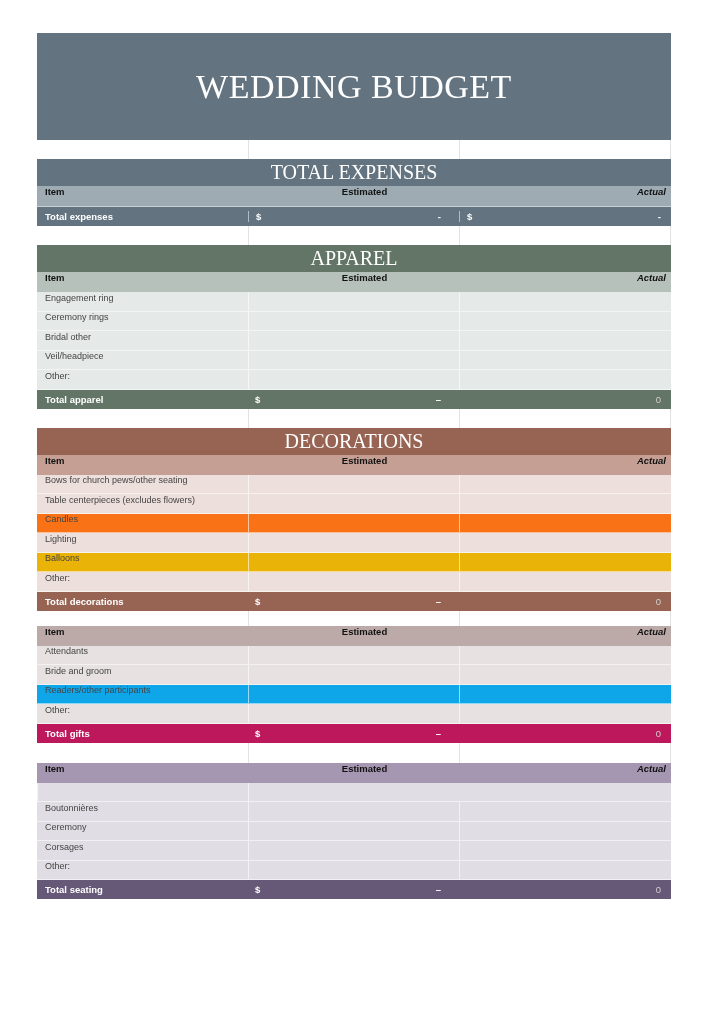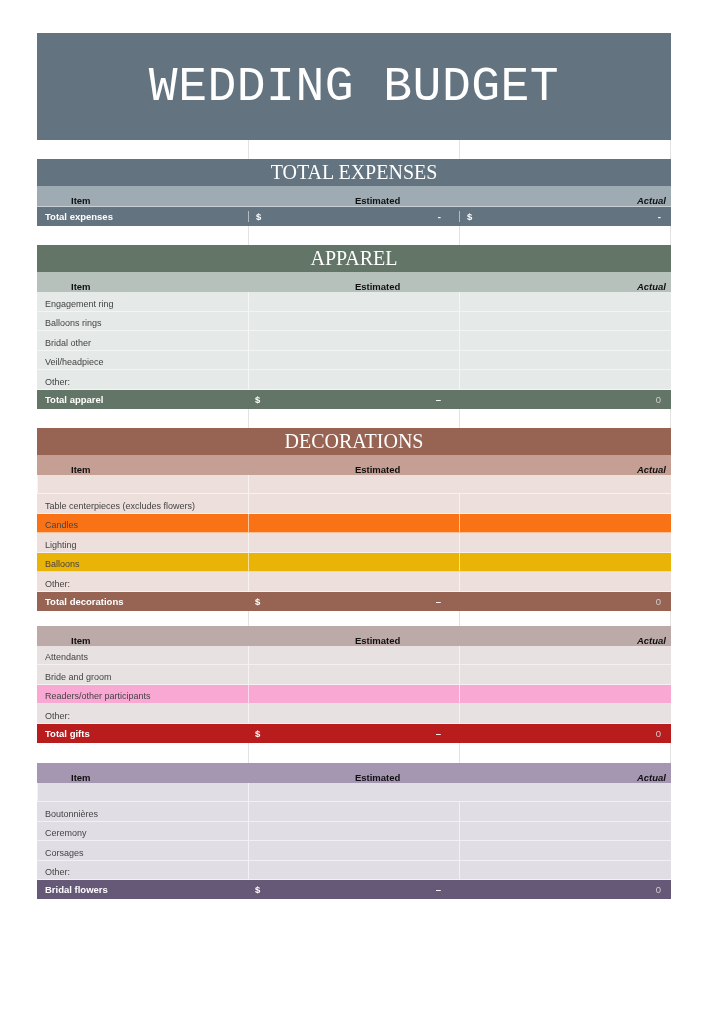--- a/index.html
+++ b/index.html
@@ -1,34 +1,34 @@
 <!DOCTYPE html>
 <html><head>
 <meta charset="utf-8">
 <style>
   html, body { margin: 0; padding: 0; background: #ffffff; }
   body { width: 716px; height: 1024px; position: relative; overflow: hidden;
          font-family: "Liberation Sans", sans-serif; }
   .sheet { position: absolute; left: 37px; top: 33px; width: 634px; }
   .banner { height: 107px; background: #637480; color: #fff;
             display: flex; align-items: center; justify-content: center;
-            font-family: Liberation Mono, monospace; font-size: 48px; letter-spacing: 0.5px; }
+            font-family: Liberation Serif, serif; font-size: 34px; letter-spacing: 0.5px; }
   .gap { height: 19px; position: relative; background: #fff; }
   .gap::before, .gap::after { content: ""; position: absolute; top: 0; bottom: 0; width: 1px; background: #e2e2e2; }
   .gap::before { left: 211px; }
   .gap::after { left: 422px; }
   .gap .redge { position: absolute; right: 0; top: 0; bottom: 0; width: 1px; background: #e2e2e2; }
   .sec-title { height: 27px; color: #fff; display: flex; align-items: center; justify-content: center;
                font-family: "Liberation Serif", serif; font-size: 20px; }
-  .colhead { height: 20px; display: flex; align-items: flex-end; font-size: 9.5px; font-weight: bold; color: #111; padding-left: 26px; }
+  .colhead { height: 20px; display: flex; align-items: flex-start; font-size: 9.5px; font-weight: bold; color: #111; }
   .colhead .c1 { width: 211px; padding-left: 8px; box-sizing: border-box; }
   .colhead .c2 { width: 211px; text-align: center; padding-left: 22px; box-sizing: border-box; }
   .colhead .c3 { width: 212px; text-align: right; padding-right: 5px; box-sizing: border-box; font-style: italic; }
   .row { height: 19.5px; display: flex; font-size: 9px; color: #444; box-sizing: border-box; border-bottom: 1px solid rgba(255,255,255,0.55); }
-  .row .c1 { width: 211px; padding-left: 8px; box-sizing: border-box; display: flex; align-items: flex-end; padding-bottom: 2px; }
+  .row .c1 { width: 211px; padding-left: 8px; box-sizing: border-box; display: flex; align-items: flex-end; padding-bottom: 8px; }
   .row .c2 { width: 211px; box-sizing: border-box; border-left: 1px solid rgba(255,255,255,0.6); }
   .row .c3 { width: 212px; box-sizing: border-box; border-left: 1px solid rgba(255,255,255,0.6); }
   .total { height: 19px; display: flex; align-items: center; color: #fff; font-size: 9.5px; font-weight: bold; }
   .total .c1 { width: 211px; padding-left: 8px; box-sizing: border-box; }
   .total .c2 { width: 211px; box-sizing: border-box; display: flex; justify-content: space-between; padding: 0 18px 0 7px; }
   .total .c3 { width: 212px; box-sizing: border-box; display: flex; justify-content: space-between; padding: 0 10px 0 7px; }
   .total .zero { color: #d0d0d0; font-weight: normal; }
   .divl { border-left: 1px solid rgba(255,255,255,0.5); }
 </style>
 </head>
@@ -70,21 +70,21 @@
       <div class="c1">Item</div>
       <div class="c2">Estimated</div>
       <div class="c3">Actual</div>
     </div>
     <div class="row" style="background:#e5e9e7">
         <div class="c1">Engagement ring</div>
         <div class="c2"></div>
         <div class="c3"></div>
       </div>
     <div class="row" style="background:#e5e9e7">
-        <div class="c1">Balloons rings</div>
+        <div class="c1">Ceremony rings</div>
         <div class="c2"></div>
         <div class="c3"></div>
       </div>
     <div class="row" style="background:#e5e9e7">
         <div class="c1">Bridal other</div>
         <div class="c2"></div>
         <div class="c3"></div>
       </div>
     <div class="row" style="background:#e5e9e7">
         <div class="c1">Veil/headpiece</div>
@@ -113,20 +113,21 @@
     </div>
 
   <div>
     <div class="sec-title" style="background:#976453">DECORATIONS</div>
     <div class="colhead" style="background:#c59f93">
       <div class="c1">Item</div>
       <div class="c2">Estimated</div>
       <div class="c3">Actual</div>
     </div>
     <div class="row" style="background:#eddfdc">
+        <div class="c1">Bows for church pews/other seating</div>
         <div class="c2"></div>
         <div class="c3"></div>
       </div>
     <div class="row" style="background:#eddfdc">
         <div class="c1">Table centerpieces (excludes flowers)</div>
         <div class="c2"></div>
         <div class="c3"></div>
       </div>
     <div class="row" style="background:#f97316">
         <div class="c1">Candles</div>
@@ -173,31 +174,31 @@
     <div class="row" style="background:#e7e1e1">
         <div class="c1">Attendants</div>
         <div class="c2"></div>
         <div class="c3"></div>
       </div>
     <div class="row" style="background:#e7e1e1">
         <div class="c1">Bride and groom</div>
         <div class="c2"></div>
         <div class="c3"></div>
       </div>
-    <div class="row" style="background:#f9a8d4">
+    <div class="row" style="background:#0ea5e9">
         <div class="c1">Readers/other participants</div>
         <div class="c2"></div>
         <div class="c3"></div>
       </div>
     <div class="row" style="background:#e7e1e1">
         <div class="c1">Other:</div>
         <div class="c2"></div>
         <div class="c3"></div>
       </div>
-    <div class="total" style="background:#b91c1c">
+    <div class="total" style="background:#be185d">
       <div class="c1">Total gifts</div>
       <div class="c2">
         <span>$</span>
         <span>–</span>
       </div>
       <div class="c3">
         <span></span>
         <span class="zero">0</span>
       </div>
     </div>
@@ -230,21 +231,21 @@
         <div class="c1">Corsages</div>
         <div class="c2"></div>
         <div class="c3"></div>
       </div>
     <div class="row" style="background:#e1dde5">
         <div class="c1">Other:</div>
         <div class="c2"></div>
         <div class="c3"></div>
       </div>
     <div class="total" style="background:#665877">
-      <div class="c1">Bridal flowers</div>
+      <div class="c1">Total seating</div>
       <div class="c2">
         <span>$</span>
         <span>–</span>
       </div>
       <div class="c3">
         <span></span>
         <span class="zero">0</span>
       </div>
     </div>
   </div>

